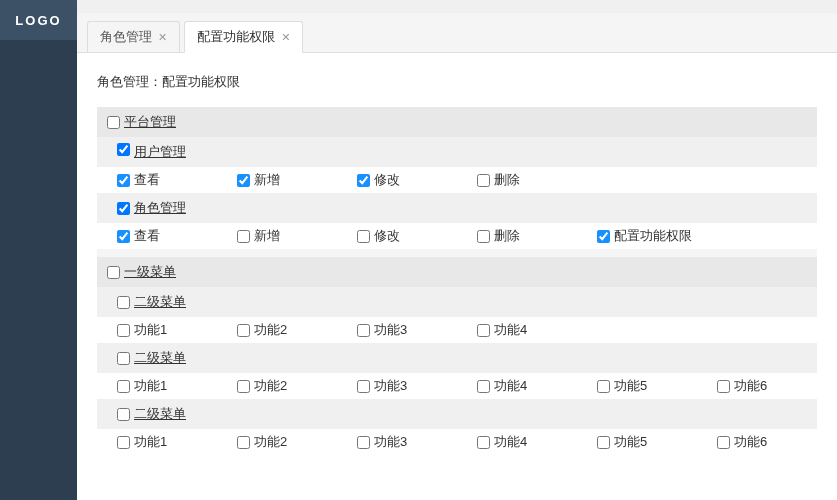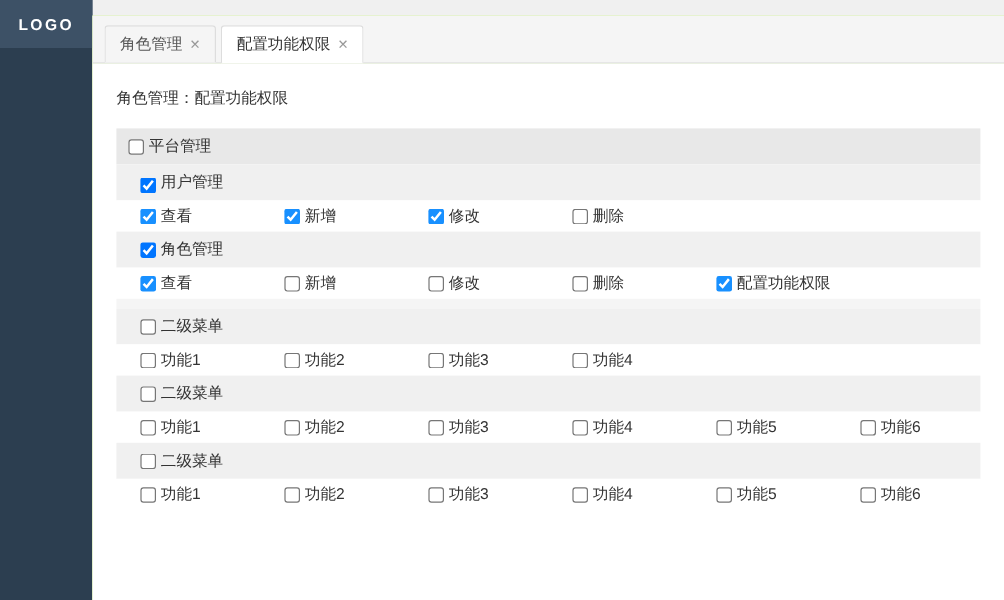--- a/index.html
+++ b/index.html
@@ -90,20 +90,21 @@
     
     .section-header {
       background: #e8e8e8;
       padding: 6px 10px;
       font-size: 13px;
       color: #333;
       margin-bottom: 0;
       display: flex;
       align-items: center;
       gap: 4px;
+      text-decoration: underline;
     }
     .section-header.sub {
       background: #f0f0f0;
     }
 
     
     .perm-row {
       display: flex;
       align-items: center;
       padding: 4px 20px;
@@ -153,21 +154,21 @@
       <span>角色管理：</span><span>配置功能权限</span>
     </div>
 
     <div>
       <div class="section-header">
         <input type="checkbox" style="">
         <span>平台管理</span>
       </div>
 
       <div class="section-header sub">
-        <span style="padding-left:10px; display:flex; align-items:flex-end; gap:4px;">
+        <span style="padding-left:10px; display:flex; align-items:flex-start; gap:4px;">
           <input type="checkbox" checked="" style="">
           <span>用户管理</span>
         </span>
       </div>
       <div class="perm-row">
         <label class="checkbox-item">
           <input type="checkbox" checked="" style="">
           <span>查看</span>
         </label>
         <label class="checkbox-item">
@@ -210,20 +211,24 @@
         <label class="checkbox-item">
           <input type="checkbox" checked="" style="">
           <span>配置功能权限</span>
         </label>
       </div>
     </div>
 
     <div class="section-spacer"></div>
 
     <div>
+      <div class="section-header">
+        <input type="checkbox" style="">
+        <span>一级菜单</span>
+      </div>
 
       <div class="section-header sub">
         <span style="padding-left:10px; display:flex; align-items:center; gap:4px;">
           <input type="checkbox" style="">
           <span>二级菜单</span>
         </span>
       </div>
       <div class="perm-row">
         <label class="checkbox-item">
           <input type="checkbox" style="">

